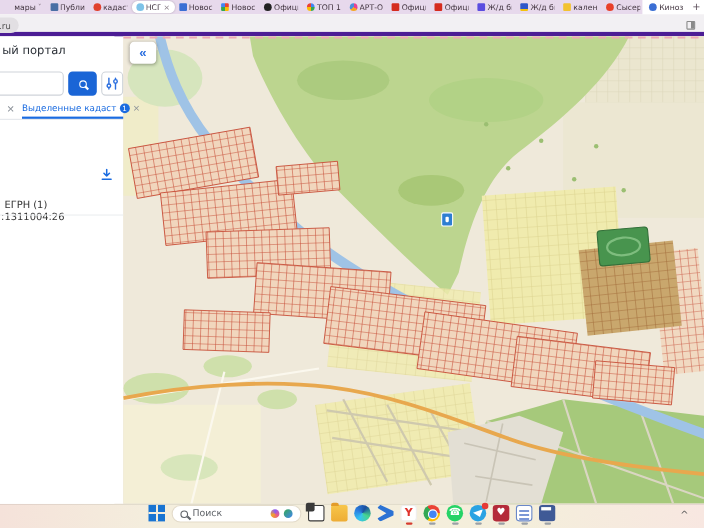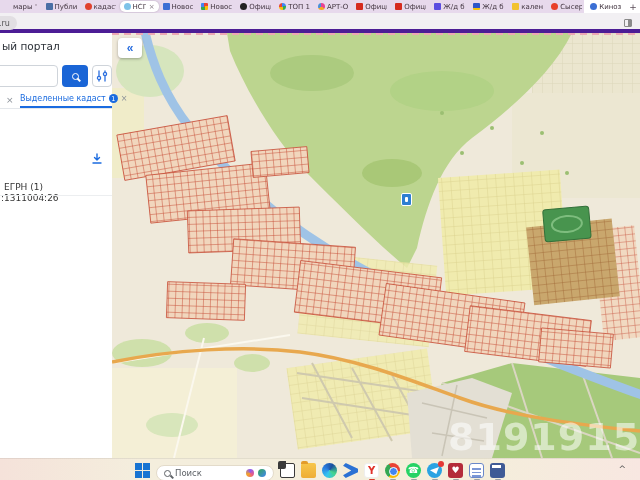--- a/index.html
+++ b/index.html
@@ -95,21 +95,21 @@
   .legend-toggle { display:flex; flex-direction:column; gap:3px; align-items:center; }
   .chev { width:5px; height:5px; border-right:1.4px solid #555; border-bottom:1.4px solid #555; }
   .chev.up { transform:rotate(-135deg); }
   .chev.down { transform:rotate(45deg); }
 
   
   .taskbar { position:absolute; left:0; top:458px; width:640px; height:22px;
     background:linear-gradient(90deg,#f5e2da 0%,#f4eedd 22%,#f4eedb 75%,#f8e7e1 100%);
     border-top:1px solid rgba(0,0,0,.07); }
   .tb-icons { position:absolute; left:50%; top:0; transform:translateX(-50%); height:22px;
-    display:flex; align-items:flex-end; gap:6px; }
+    display:flex; align-items:flex-start; gap:6px; }
   .tb-item { width:15px; display:flex; flex-direction:column; align-items:center; gap:1px; cursor:pointer; }
   .tb-ind { width:6px; height:2px; border-radius:1px; background:#9aa0a6; }
   .tb-ind.red { background:#d63b2f; }
   .tb-ind.none { background:transparent; }
   .icon15 { width:15px; height:15px; position:relative; border-radius:3px; }
   .tb-win { border-radius:0; background-image:
     linear-gradient(90deg,transparent 0 45%,#f4ecdb 45% 55%,transparent 55%),
     linear-gradient(0deg,transparent 0 45%,#f4ecdb 45% 55%,transparent 55%),
     linear-gradient(#1874d2,#1874d2); }
   .tb-search { width:118px; height:16px; background:#fff; border:1px solid #e3dbca;
@@ -324,21 +324,20 @@
       <rect x="428" y="298" width="72" height="34" fill="url(#pgRed)" transform="rotate(5 464 315)"></rect>
     </g>
 
     <path d="M0,329 C60,317 130,312 188,319 C250,327 300,348 348,365 C400,384 470,392 528,398" fill="none" stroke="#e8a84e" stroke-width="3.5"></path>
 
     <path d="M0,1 H528" stroke="#eda8b4" stroke-width="2" stroke-dasharray="7 5"></path>
   </svg>
 
   <button class="collapse-btn">«</button>
   <div class="poi-marker"></div>
-  <div class="watermark">8191915</div>
 
 </div>
 
 <div class="sidebar">
   <div class="sb-header">ый портал</div>
 
   <input class="sb-input" type="text" placeholder="ости" style="">
   <button class="sb-search-btn">
     <span class="mag"></span>
   </button>

